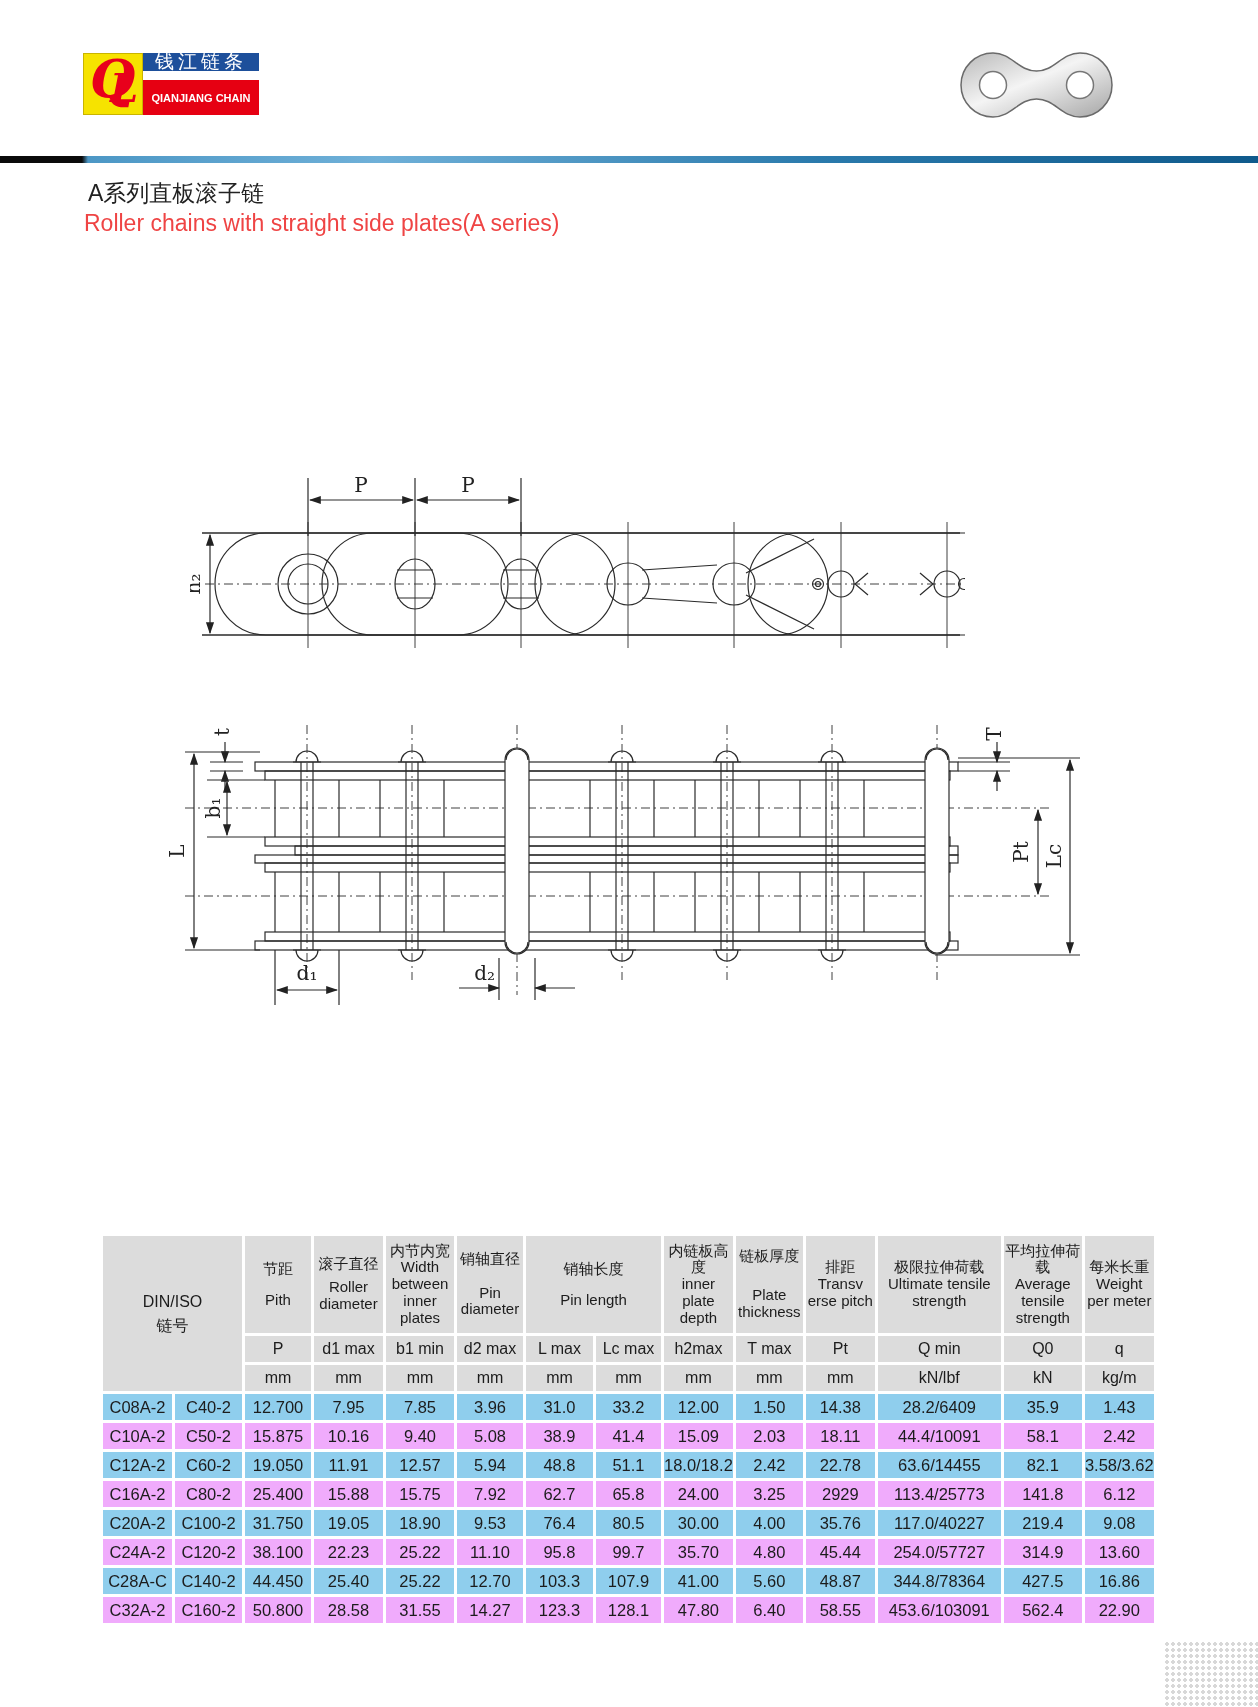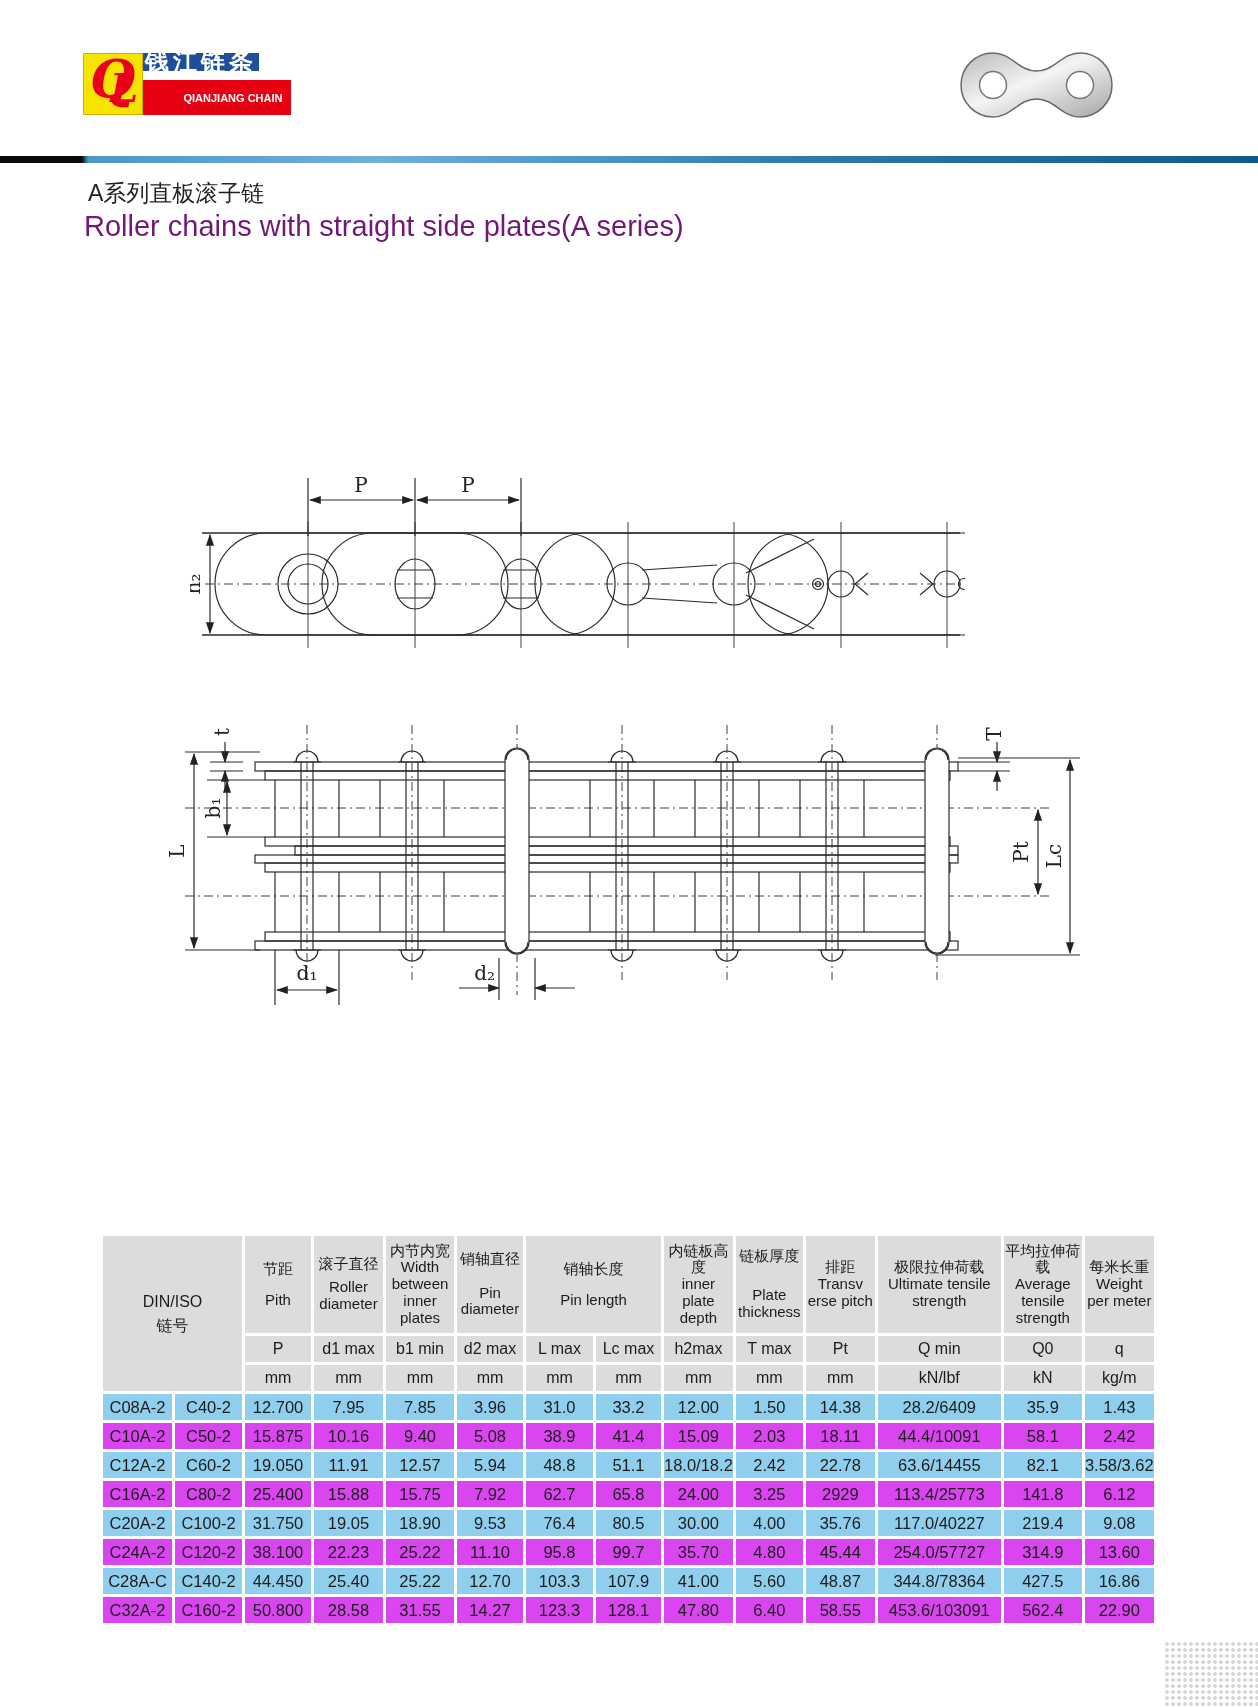--- a/index.html
+++ b/index.html
@@ -12,40 +12,40 @@
             background:linear-gradient(90deg,#0a0a0a 0,#0a0a0a 82px,#4c97c5 88px,#6fb0d8 30%,#2a7aac 65%,#0f5a8c 100%);}
   
   .logo{position:absolute;left:83px;top:53px;width:176px;height:62px;}
   .logo-yellow{position:absolute;left:0;top:0;width:60px;height:62px;background:#f6e300;
                border:1px solid #c9b400;box-sizing:border-box;overflow:hidden;}
   .logo-q{position:absolute;left:6px;top:-6px;font-family:"DejaVu Serif",serif;font-style:italic;
           font-weight:bold;font-size:52px;color:#e8001c;line-height:1.2;}
   .logo-l{position:absolute;left:26px;top:14px;font-family:"DejaVu Serif",serif;font-style:italic;
           font-weight:bold;font-size:40px;color:#e8001c;line-height:1;}
   .logo-cn{position:absolute;left:60px;top:0;width:116px;height:18px;background:#1d4f9b;
-           color:#fff;font-size:24px;font-weight:bold;letter-spacing:4px;display:flex;
+           color:#fff;font-size:19px;font-weight:normal;letter-spacing:4px;display:flex;
            align-items:center;justify-content:center;}
   .logo-en{position:absolute;left:60px;top:27px;width:116px;height:35px;background:#e60012;
-           color:#fff;font-size:11px;font-weight:bold;display:flex;align-items:center;justify-content:center;padding-left:32px;}
+           color:#fff;font-size:11px;font-weight:bold;display:flex;align-items:center;justify-content:center;}
   
   .title-cn{position:absolute;left:88px;top:178px;font-size:23px;color:#222;}
-  .title-en{position:absolute;left:84px;top:210px;font-size:29px;color:#701a75;}
+  .title-en{position:absolute;left:84px;top:210px;font-size:23px;color:#ef4444;}
   
   .diag{position:absolute;}
   svg text.dim{font-family:"DejaVu Serif",serif;font-size:20px;fill:#222;}
   
   table.spec{position:absolute;left:100px;top:1233px;border-collapse:separate;border-spacing:3px;
              table-layout:fixed;}
   table.spec th{background:#dcdcdc;font-weight:normal;font-size:15px;line-height:1.12;
                 text-align:center;vertical-align:middle;padding:1px 0;}
   table.spec th.din{font-size:16px;line-height:1.5;}
   table.spec th.sym,table.spec th.unit{font-size:16px;height:24px;}
   table.spec td{text-align:center;font-size:16.5px;height:26px;padding:0;white-space:nowrap;}
   tr.dark td{background:#8fceed;margin-left:12px;}
-  tr.light td{background:#d946ef;}
+  tr.light td{background:#f0abfc;}
   .corner-dots{position:absolute;left:1163px;top:1640px;width:95px;height:67px;}
 </style>
 </head>
 <body>
 
 <div class="page">
 
   <div class="hdr-band dots">
     <div class="logo">
       <div class="logo-yellow">

